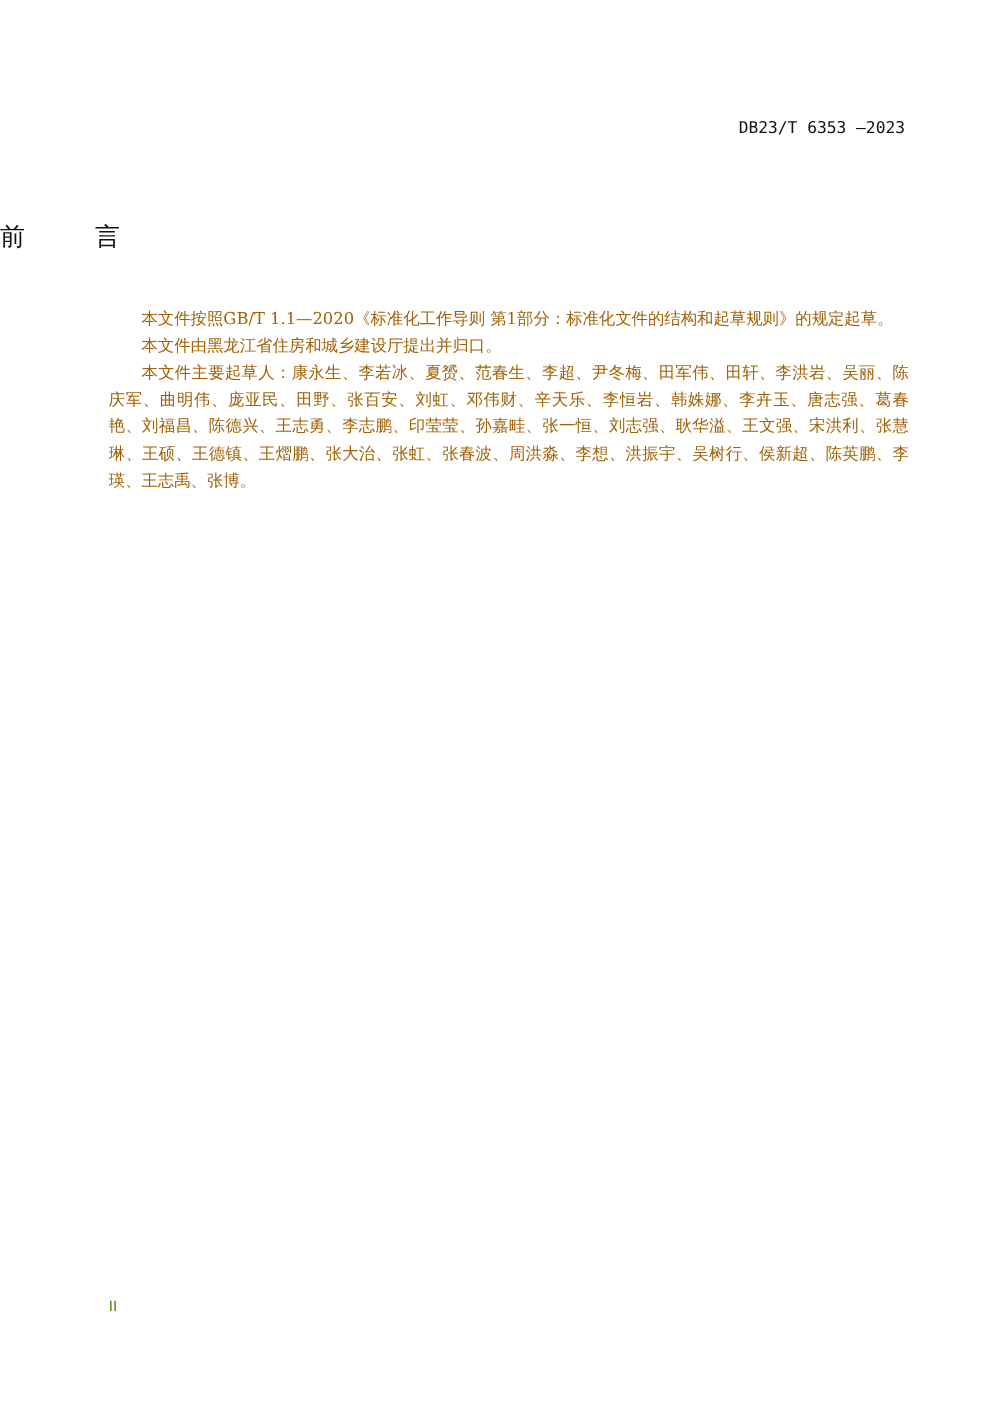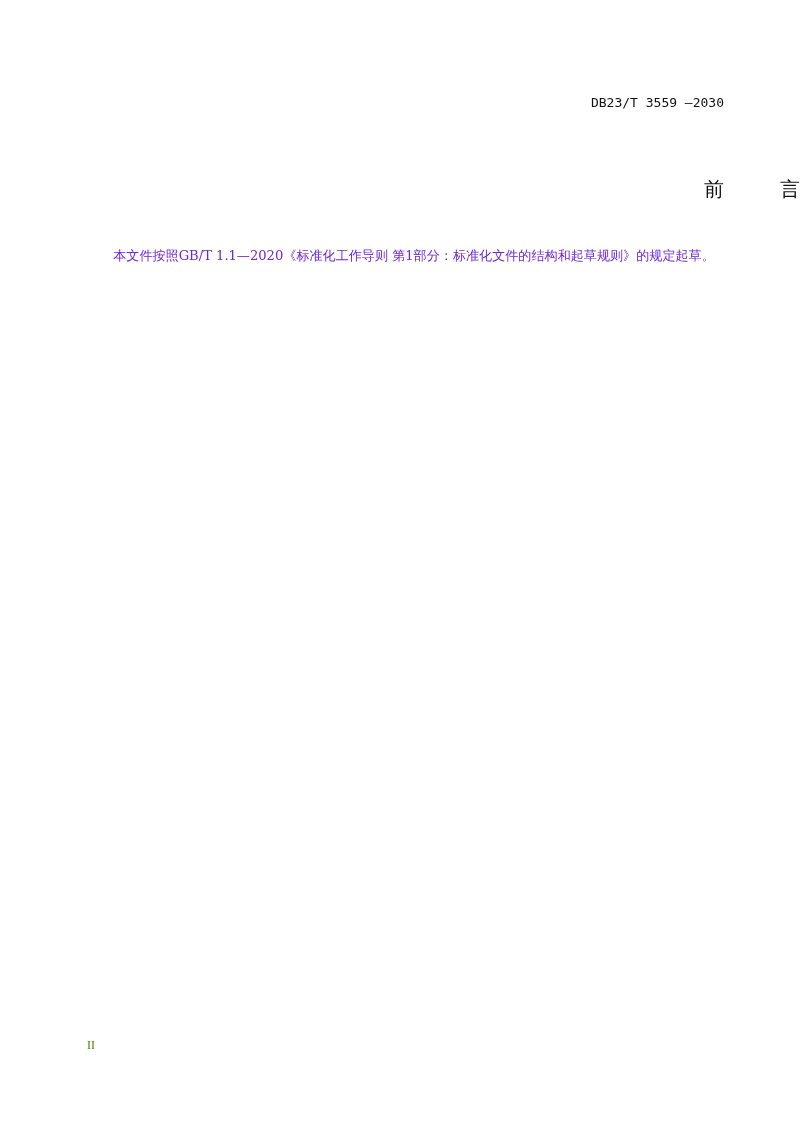--- a/index.html
+++ b/index.html
@@ -5,45 +5,47 @@
   html, body { margin: 0; padding: 0; background: #ffffff; }
   body { width: 800px; height: 1132px; position: relative; overflow: hidden; color: #111; }
   .page { position: absolute; left: 0; top: 0; width: 800px; height: 1132px; background: #fff; }
   .doc-code {
     position: absolute; right: 76px; top: 95px;
     font-family: "DejaVu Sans Mono", "Liberation Mono", monospace;
     font-size: 13px; letter-spacing: 0px; color: #111;
   }
   .title {
     position: absolute; left: 0; width: 800px; top: 176px;
-    text-align: right; font-family: Liberation Mono, monospace;
+    text-align: left; font-family: Liberation Mono, monospace;
     font-size: 20px; color: #111; word-spacing: 0;
   }
   .title span { display: inline-block; }
   .title .gap { width: 56px; }
   .body {
     position: absolute; left: 87px; top: 245px; width: 640px;
     font-family: "DejaVu Serif", "Liberation Serif", serif;
-    font-size: 13.1px; line-height: 21.6px; color: #6d28d9;
+    font-size: 13.1px; line-height: 21.6px; color: #a16207;
     text-align: justify;
   }
   .body p { margin: 0; text-indent: 2em; }
   .page-number {
     position: absolute; left: 87px; top: 1038px;
-    font-family: Liberation Serif, serif; font-size: 12px; color: #4d7c0f;
+    font-family: Liberation Sans, sans-serif; font-size: 12px; color: #4d7c0f;
   }
 </style>
 </head>
 <body>
 
 <div class="page">
-  <div class="doc-code">DB23/T 3559 —2030</div>
+  <div class="doc-code">DB23/T 6353 —2023</div>
 
   <div class="title">
     <span>前</span><span class="gap"></span><span>言</span>
   </div>
 
   <div class="body">
     <p>本文件按照GB/T 1.1—2020《标准化工作导则  第1部分：标准化文件的结构和起草规则》的规定起草。</p>
+    <p>本文件由黑龙江省住房和城乡建设厅提出并归口。</p>
+    <p>本文件主要起草人：康永生、李若冰、夏赟、范春生、李超、尹冬梅、田军伟、田轩、李洪岩、吴丽、陈庆军、曲明伟、庞亚民、田野、张百安、刘虹、邓伟财、辛天乐、李恒岩、韩姝娜、李卉玉、唐志强、葛春艳、刘福昌、陈德兴、王志勇、李志鹏、印莹莹、孙嘉畦、张一恒、刘志强、耿华溢、王文强、宋洪利、张慧琳、王硕、王德镇、王熠鹏、张大治、张虹、张春波、周洪淼、李想、洪振宇、吴树行、侯新超、陈英鹏、李瑛、王志禹、张博。</p>
   </div>
 
   <div class="page-number">II</div>
 </div>
 
 </body></html>

